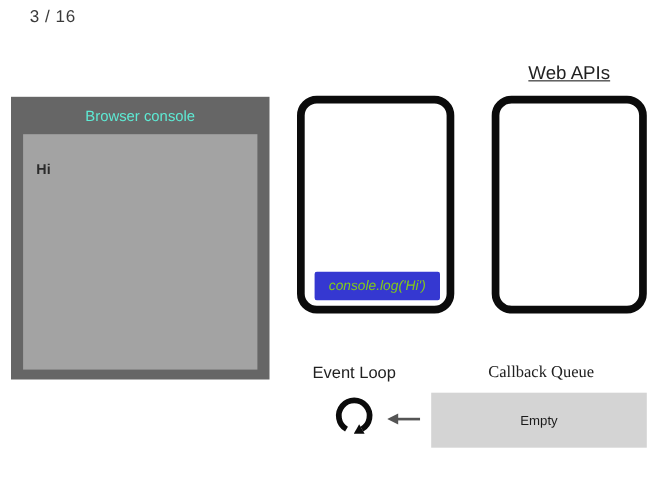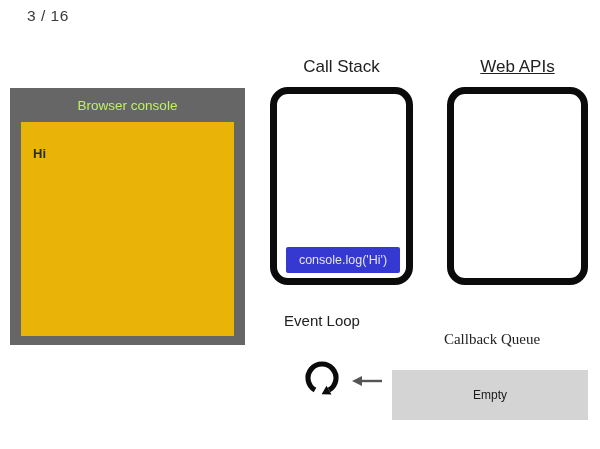--- a/index.html
+++ b/index.html
@@ -28,29 +28,29 @@
   
   .console-frame {
     left: 10px; top: 88px;
     width: 235px; height: 257px;
     background: var(--console-frame-gray, #666);
   }
   .console-title {
     position: absolute;
     left: 0; top: 0; width: 100%; height: 34px;
     display: flex; align-items: center; justify-content: center;
-    color: #bef264;
+    color: #5eead4;
     font-size: 13.5px;
     border-radius: 13px;
   }
   .console-output {
     position: absolute;
     left: 11px; top: 34px;
     width: 213px; height: 214px;
-    background: #eab308;
+    background: #a3a3a3;
     padding: 24px 12px 0 12px;
   }
   .console-line {
     font-size: 13px;
     font-weight: bold;
     color: #2b2b2b;
   }
 
   .zone-label {
     text-align: center;
@@ -67,57 +67,56 @@
     border-radius: 18px;
     background: #ffffff;
   }
   .call-stack-box { left: 270px; top: 87px; width: 143px; height: 198px; }
   .web-apis-box   { left: 447px; top: 87px; width: 141px; height: 198px; }
 
   .stack-frame {
     left: 286px; top: 247px;
     width: 114px; height: 26px;
     background: var(--stack-frame-blue, #3538d1);
-    color: #e5e5e5;
+    color: #84cc16;
     font-size: 12.5px;
     display: flex; align-items: center; justify-content: center;
     border-radius: 2px;
+    font-style: italic;
   }
 
-  .event-loop-label     { left: 282px; top: 312px; width: 80px; }
+  .event-loop-label     { left: 282px; top: 331px; width: 80px; }
   .callback-queue-label { left: 421px; top: 331px; width: 142px; font-family: Liberation Serif, serif; }
 
   .loop-icon { left: 300px; top: 357px; width: 44px; height: 44px; color: var(--border-black, #111); }
   .flow-arrow { left: 352px; top: 374px; width: 30px; height: 14px; color: var(--arrow-gray, #555); }
 
   .queue-box {
     left: 392px; top: 357px;
     width: 196px; height: 50px;
     background: var(--queue-box-gray, #d4d4d4);
     display: flex; align-items: center; justify-content: center;
     font-size: 12px;
     color: #1a1a1a;
-    margin-top: 13px;
   }
 </style>
 </head>
 <body>
 
 <div class="stage">
 
   <div class="abs slide-counter">3 / 16</div>
 
   <div class="abs console-frame">
     <div class="console-title">Browser console</div>
     <div class="console-output">
       <div class="console-line">Hi</div>
     </div>
   </div>
 
-  <div class="abs zone-label call-stack-label">Call Stack</div>
   <div class="abs rounded-box call-stack-box"></div>
   <div class="abs stack-frame">console.log('Hi')</div>
 
   <div class="abs zone-label web-apis-label">Web APIs</div>
   <div class="abs rounded-box web-apis-box"></div>
 
   <div class="abs zone-label small event-loop-label">Event Loop</div>
   <svg class="abs loop-icon" viewBox="0 0 44 44" aria-hidden="true">
     <path d="M 15 33.1 A 14 14 0 1 1 29 33.1" fill="none" stroke="currentColor" stroke-width="5.2" stroke-linecap="butt"></path>
     <g transform="translate(29,33.1) rotate(150)">

